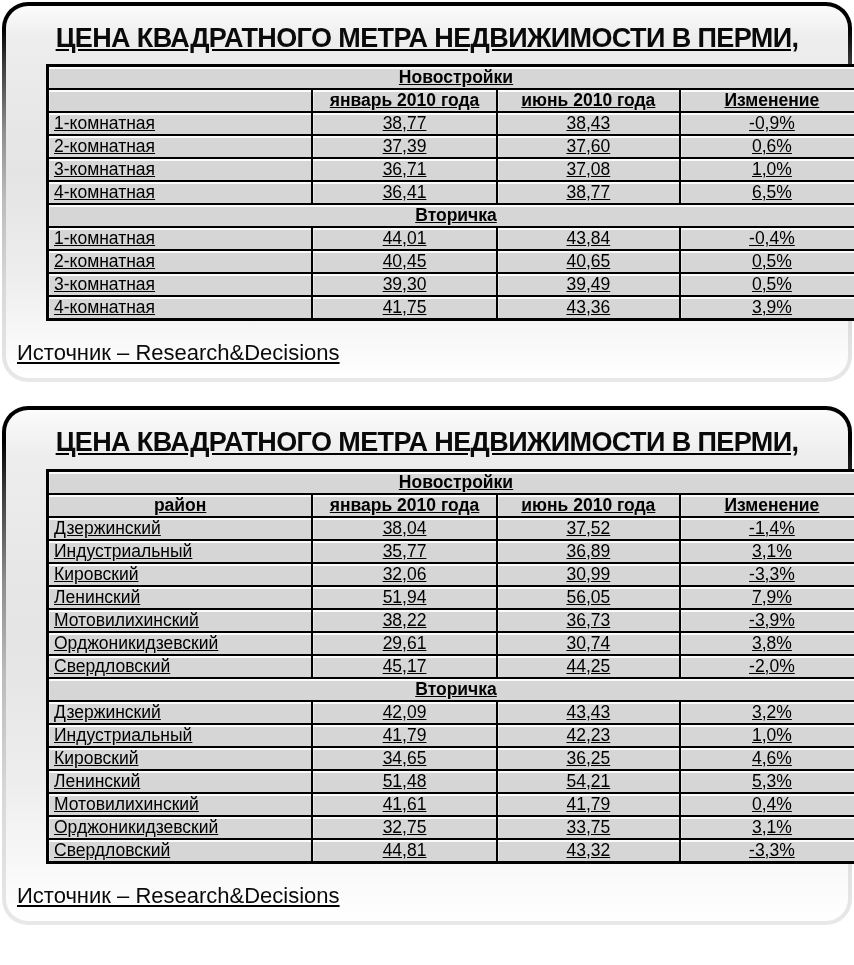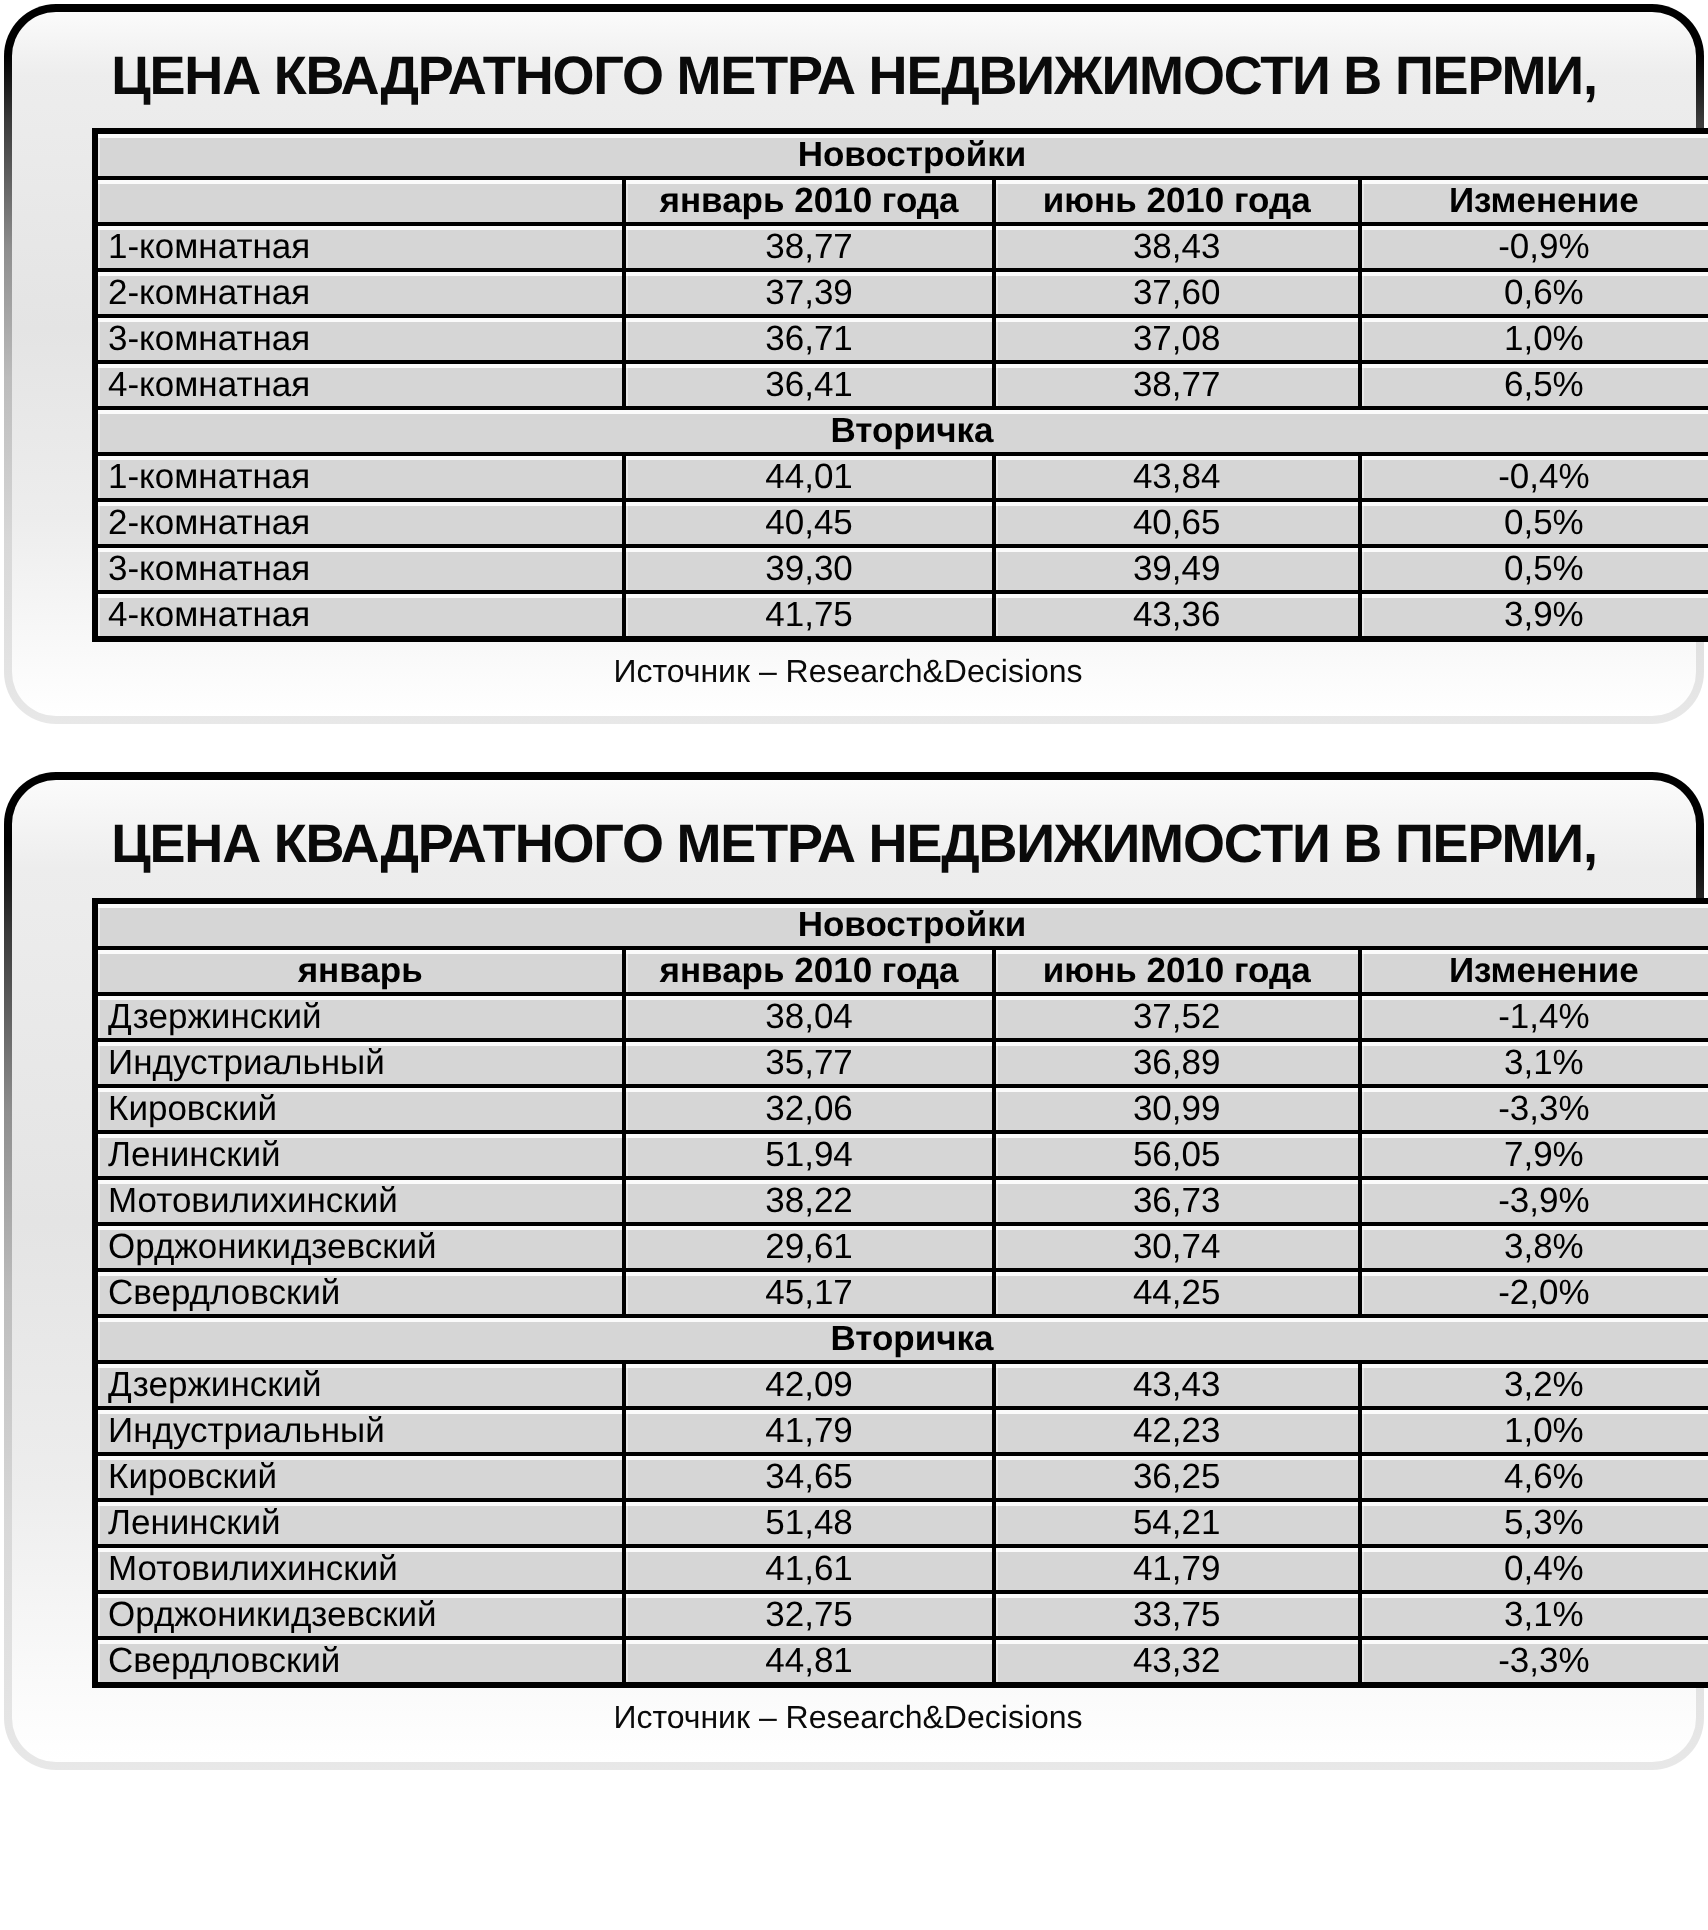--- a/index.html
+++ b/index.html
@@ -19,20 +19,21 @@
       #000000 0%, #000000 7%, #3a3a3a 16%,
       #8e8e8e 34%, #bcbcbc 52%, #d8d8d8 75%, #e8e8e8 100%);
   }
   .panel-frame.second { margin-top: 24px; }
   .panel {
     border-radius: 22px;
     background: linear-gradient(to bottom,
       #fbfbfb 0%, #ededed 9%, #e4e4e4 45%,
       #ededed 72%, #fafafa 92%, #ffffff 100%);
     padding: 15px 11px 10px 11px;
+    text-decoration: underline;
   }
   .panel-title {
     text-align: center;
     font-weight: 700;
     font-size: 27px;
     line-height: 1.16;
     letter-spacing: -0.6px;
     color: #0a0a0a;
     margin: 2px 0 10px 0;
   }
@@ -58,23 +59,23 @@
     text-align: center;
     font-weight: 700;
   }
   table.price-table th {
     text-align: center;
     font-weight: 700;
   }
   table.price-table td.label-cell { text-align: left; }
   table.price-table td.num-cell   { text-align: center; }
   .source-line {
-    text-align: center;
-    font-size: 16px;
-    margin: 7px 6px 2px 0;
+    text-align: left;
+    font-size: 22px;
+    margin: 19px 6px 2px 0;
     color: #0a0a0a;
   }
 </style>
 </head>
 <body>
 
 <div class="panel-frame">
   <div class="panel">
     <div class="panel-title">
       <div>ЦЕНА КВАДРАТНОГО МЕТРА НЕДВИЖИМОСТИ В ПЕРМИ,</div>
@@ -163,21 +164,21 @@
         <col style="width:32.4%">
           <col style="width:22.6%">
           <col style="width:22.4%">
           <col style="width:22.6%">
       </colgroup>
     <tbody>
           <tr>
             <td colspan="4" class="section-cell">Новостройки</td>
           </tr>
           <tr>
-            <th>январь</th>
+            <th>район</th>
             <th>январь 2010 года</th>
             <th>июнь 2010 года</th>
             <th>Изменение</th>
           </tr>
           <tr>
             <td class="label-cell">Дзержинский</td>
             <td class="num-cell">38,04</td>
             <td class="num-cell">37,52</td>
             <td class="num-cell">-1,4%</td>
           </tr>

